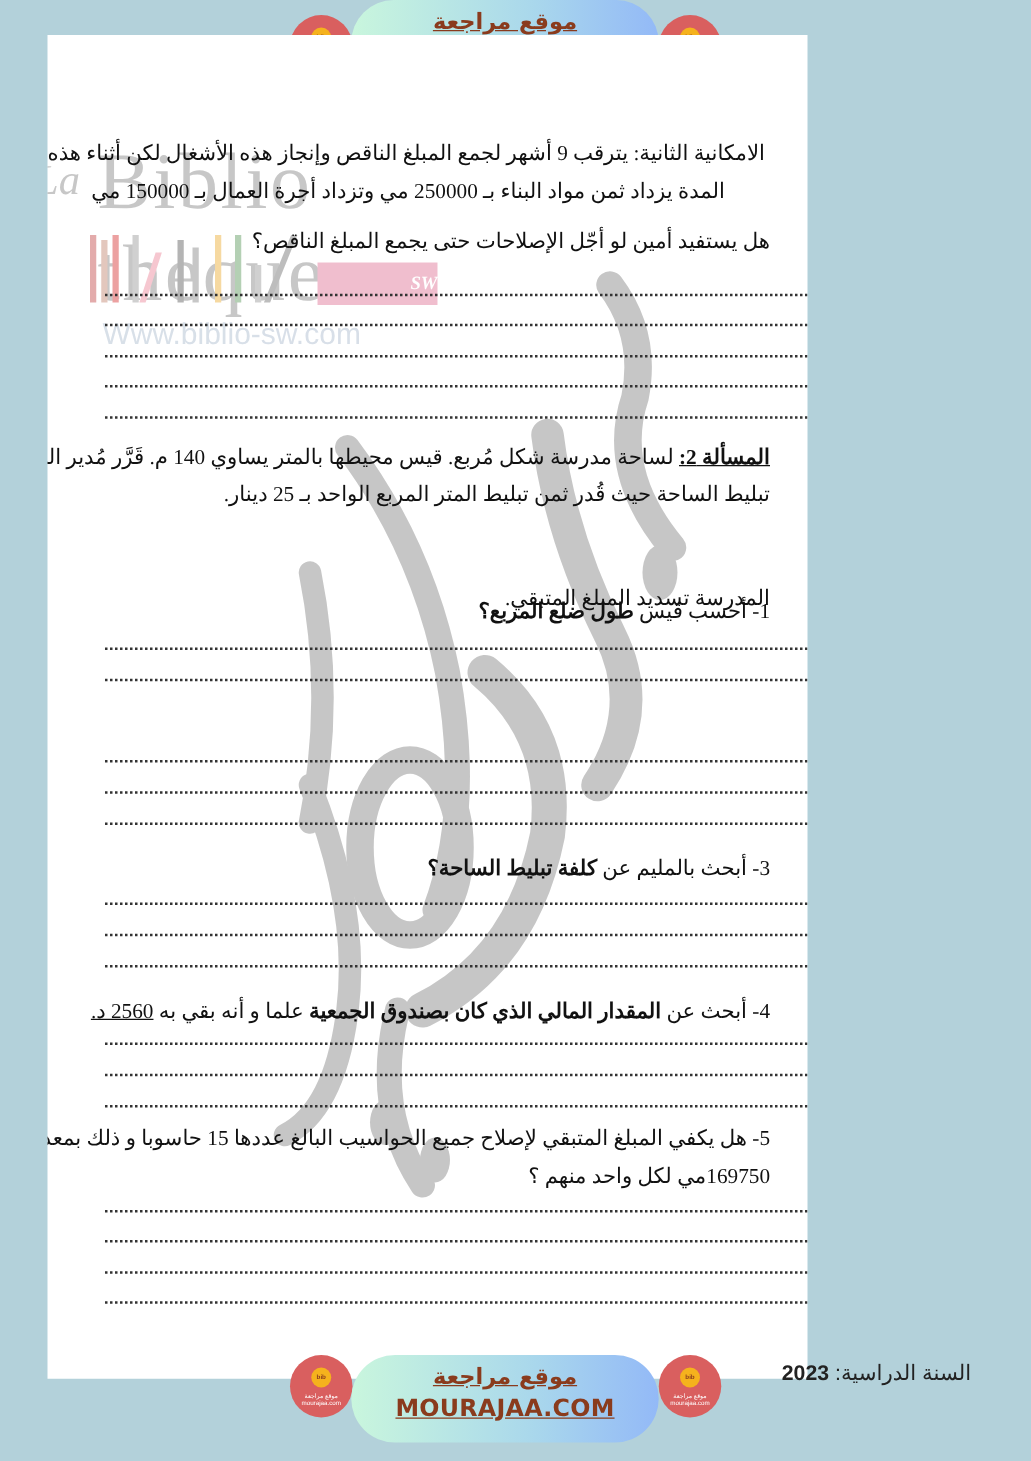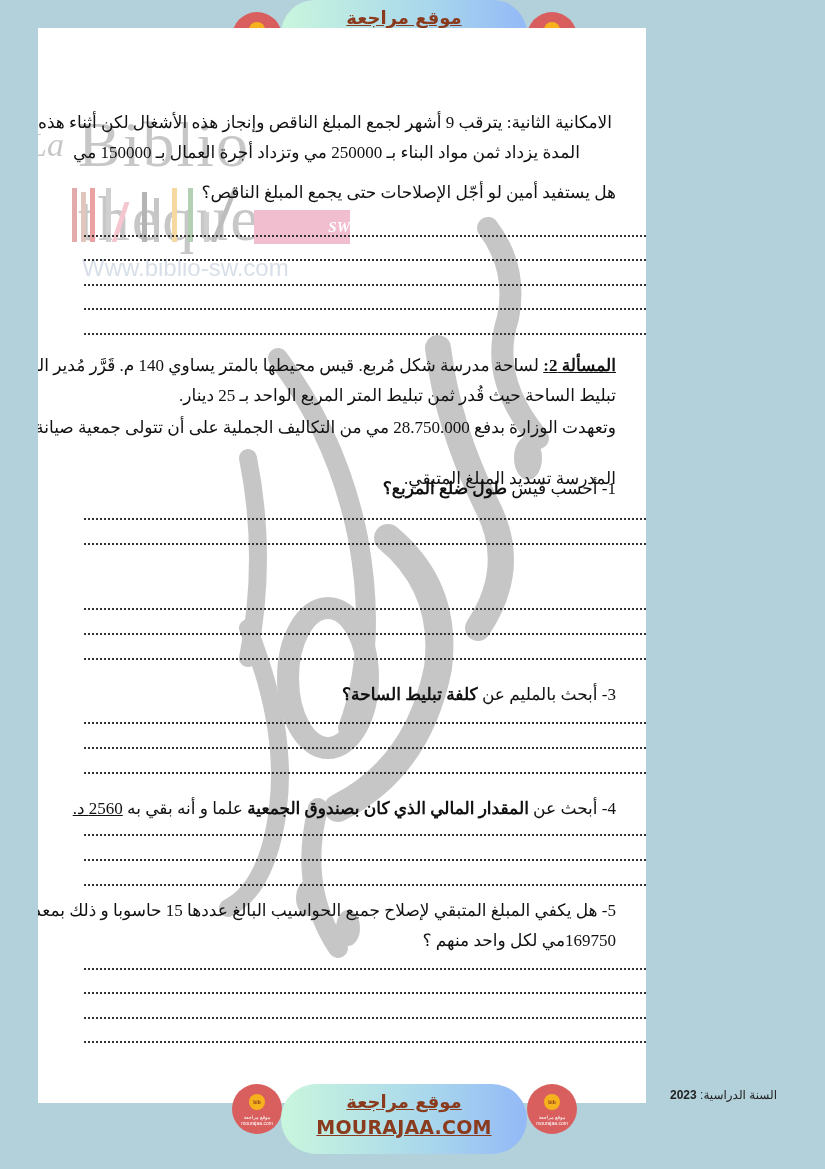--- a/index.html
+++ b/index.html
@@ -75,21 +75,21 @@
     background: #d95f5f; text-align: center;
   }
   .badge .dot {
     position: absolute; left: 17px; top: 10px; width: 16px; height: 16px; border-radius: 50%;
     background: #f5b21d; color: #8a3b1d; font-size: 5px; line-height: 16px; font-weight: bold;
   }
   .badge .cap {
     position: absolute; left: 0; top: 30px; width: 50px; color: #fff; font-size: 5px; line-height: 6px;
   }
   .footer-year {
-    position: absolute; right: 48px; top: 1088px; font-size: 12px; color: #222; direction: rtl;
+    position: absolute; right: 48px; top: 1088px; font-size: 17px; color: #222; direction: rtl;
     font-family: "Liberation Sans", sans-serif;
   }
   .footer-year b { font-weight: bold; }
 </style>
 </head>
 <body>
 
 <div>
   <div class="badge" style="left:232px; top:12px;">
     <div class="dot">bib</div>
@@ -156,21 +156,20 @@
   <div class="line" style="top:231px;"></div>
   <div class="line" style="top:256px;"></div>
   <div class="line" style="top:280px;"></div>
   <div class="line" style="top:305px;"></div>
 
   <div class="txt ar" style="top:327px; right:30px;margin-left:32px;">
     <span class="bold ul">المسألة 2:</span>
     <span>لساحة مدرسة شكل مُربع. قيس محيطها بالمتر يساوي 140 م. قَرَّر مُدير المدرسة</span>
   </div>
   <div class="txt ar" style="top:357px; right:30px;">تبليط الساحة حيث قُدر ثمن تبليط المتر المربع الواحد بـ 25 دينار.</div>
-  <div class="txt ar" style="top:389px; right:30px;">وتعهدت الوزارة بدفع 28.750.000 مي من التكاليف الجملية على أن تتولى جمعية صيانة</div>
   <div class="txt ar" style="top:420px; right:30px;margin-top:20px;">المدرسة تسديد المبلغ المتبقي.</div>
 
   <div class="txt ar" style="top:450px; right:30px;">
     <span>1-</span>
     <span>أحسب قيس</span>
     <span class="bold">طول ضلع المربع؟</span>
   </div>
   <div class="line" style="top:490px;"></div>
   <div class="line" style="top:515px;"></div>
 

